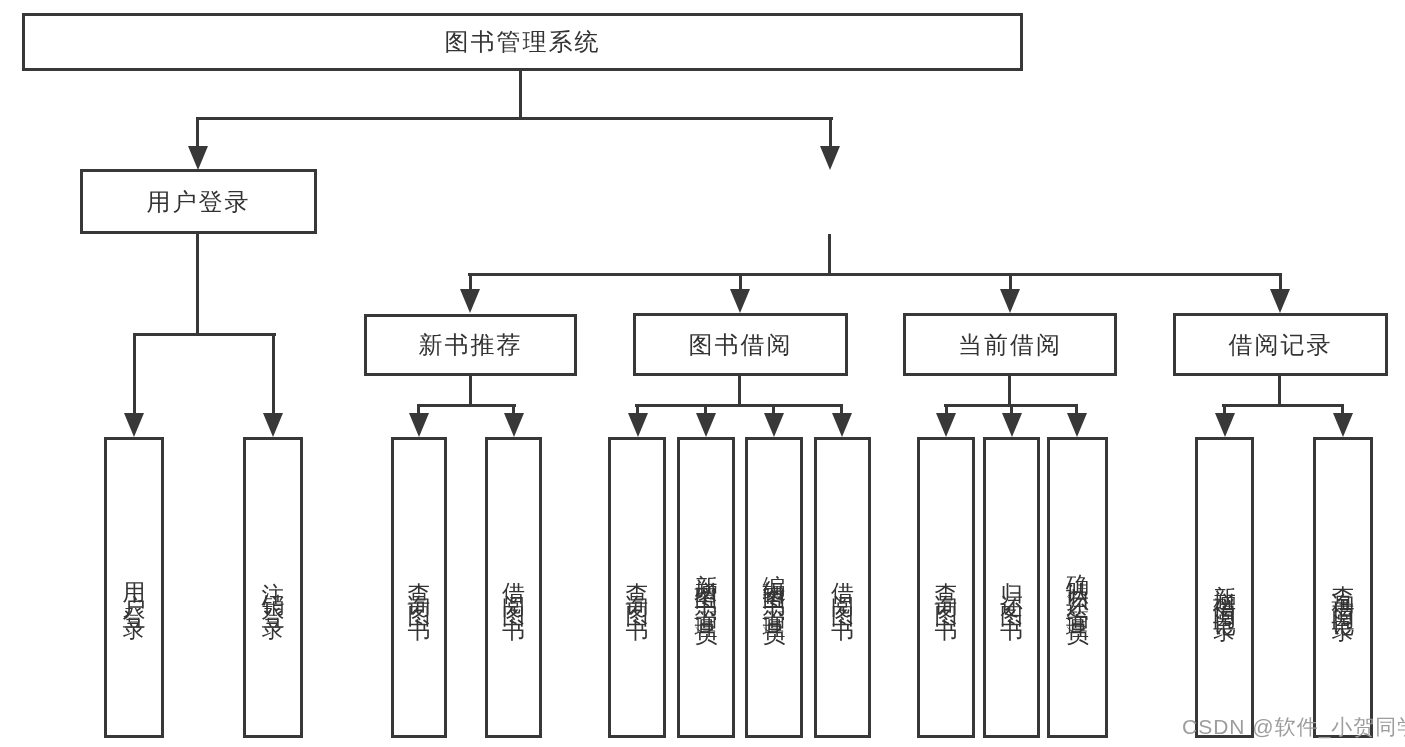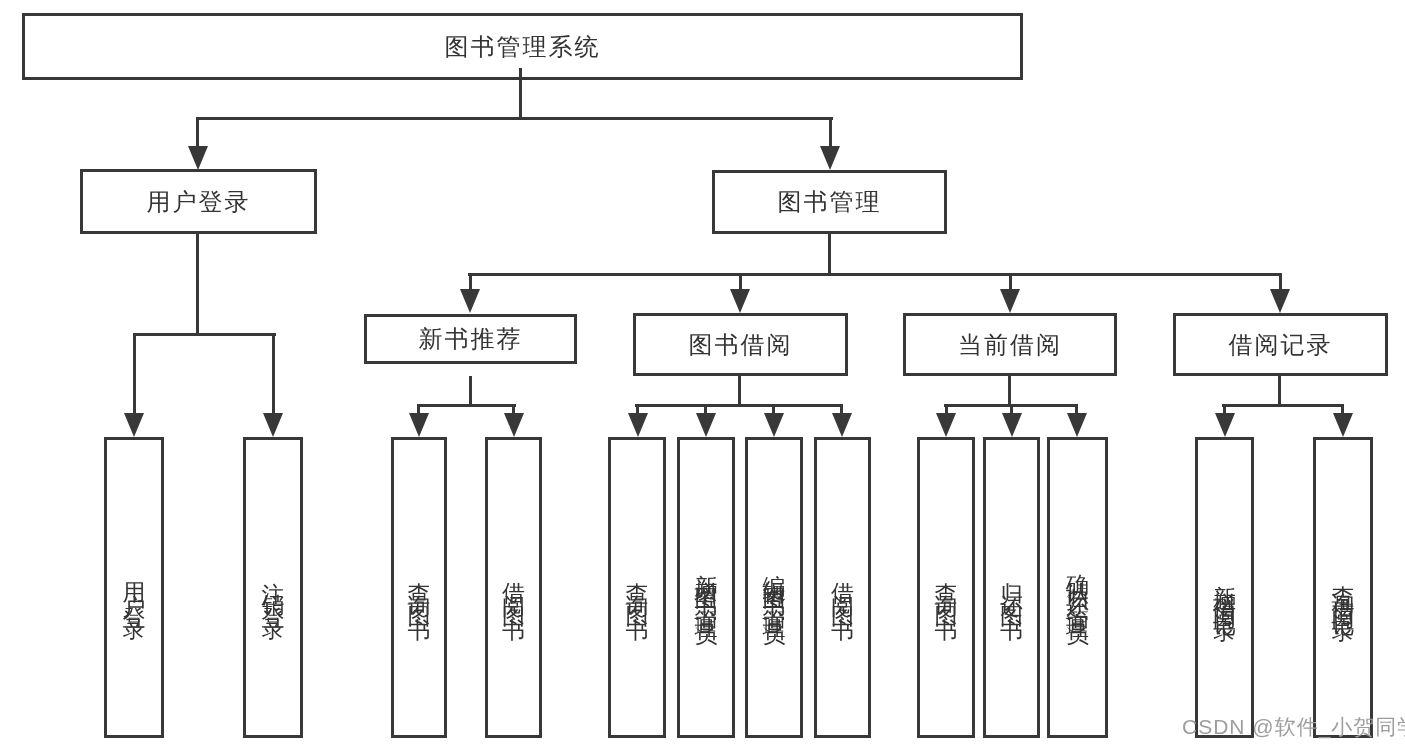--- a/index.html
+++ b/index.html
@@ -33,57 +33,54 @@
   .watermark{
     position:absolute;left:1182px;top:713px;font-size:21px;
     color:var(--wm);letter-spacing:1px;white-space:nowrap;
   }
 </style>
 </head>
 <body>
 
 <div class="canvas">
 
-  <div class="node" style="left:22px;top:13px;width:1001px;height:67px">
+  <div class="node" style="left:22px;top:13px;width:1001px;height:58px">
     <span>图书管理系统</span>
   </div>
 
   <div class="vl" style="left:519px;top:68px;height:52px"></div>
   <div class="hl" style="left:196px;top:117px;width:637px"></div>
   <div class="vl" style="left:196px;top:117px;height:33px"></div>
   <div class="vl" style="left:829px;top:117px;height:33px"></div>
   <div class="arrow" style="left:188px;top:146px"></div>
   <div class="arrow" style="left:820px;top:146px"></div>
 
   <div class="node" style="left:80px;top:169px;width:237px;height:65px">
     <span>用户登录</span>
-  </div>
-  <div class="node" style="left:712px;top:170px;width:235px;height:64px">
-    <span>图书管理</span>
   </div>
 
   <div class="vl" style="left:196px;top:233px;height:103px"></div>
   <div class="hl" style="left:133px;top:333px;width:143px"></div>
   <div class="vl" style="left:133px;top:333px;height:81px"></div>
   <div class="vl" style="left:272px;top:333px;height:81px"></div>
   <div class="arrow" style="left:124px;top:413px"></div>
   <div class="arrow" style="left:263px;top:413px"></div>
 
   <div class="vl" style="left:828px;top:234px;height:42px"></div>
   <div class="hl" style="left:468px;top:273px;width:814px"></div>
   <div class="vl" style="left:469px;top:273px;height:20px"></div>
   <div class="vl" style="left:739px;top:273px;height:20px"></div>
   <div class="vl" style="left:1009px;top:273px;height:20px"></div>
   <div class="vl" style="left:1279px;top:273px;height:20px"></div>
   <div class="arrow" style="left:460px;top:289px"></div>
   <div class="arrow" style="left:730px;top:289px"></div>
   <div class="arrow" style="left:1000px;top:289px"></div>
   <div class="arrow" style="left:1270px;top:289px"></div>
 
-  <div class="node" style="left:364px;top:314px;width:213px;height:50px">
+  <div class="node" style="left:364px;top:314px;width:213px;height:62px">
     <span>新书推荐</span>
   </div>
   <div class="node" style="left:633px;top:313px;width:215px;height:63px">
     <span>图书借阅</span>
   </div>
   <div class="node" style="left:1173px;top:313px;width:215px;height:63px">
     <span>借阅记录</span>
   </div>
   <div class="node" style="left:903px;top:313px;width:214px;height:63px">
     <span>当前借阅</span>

